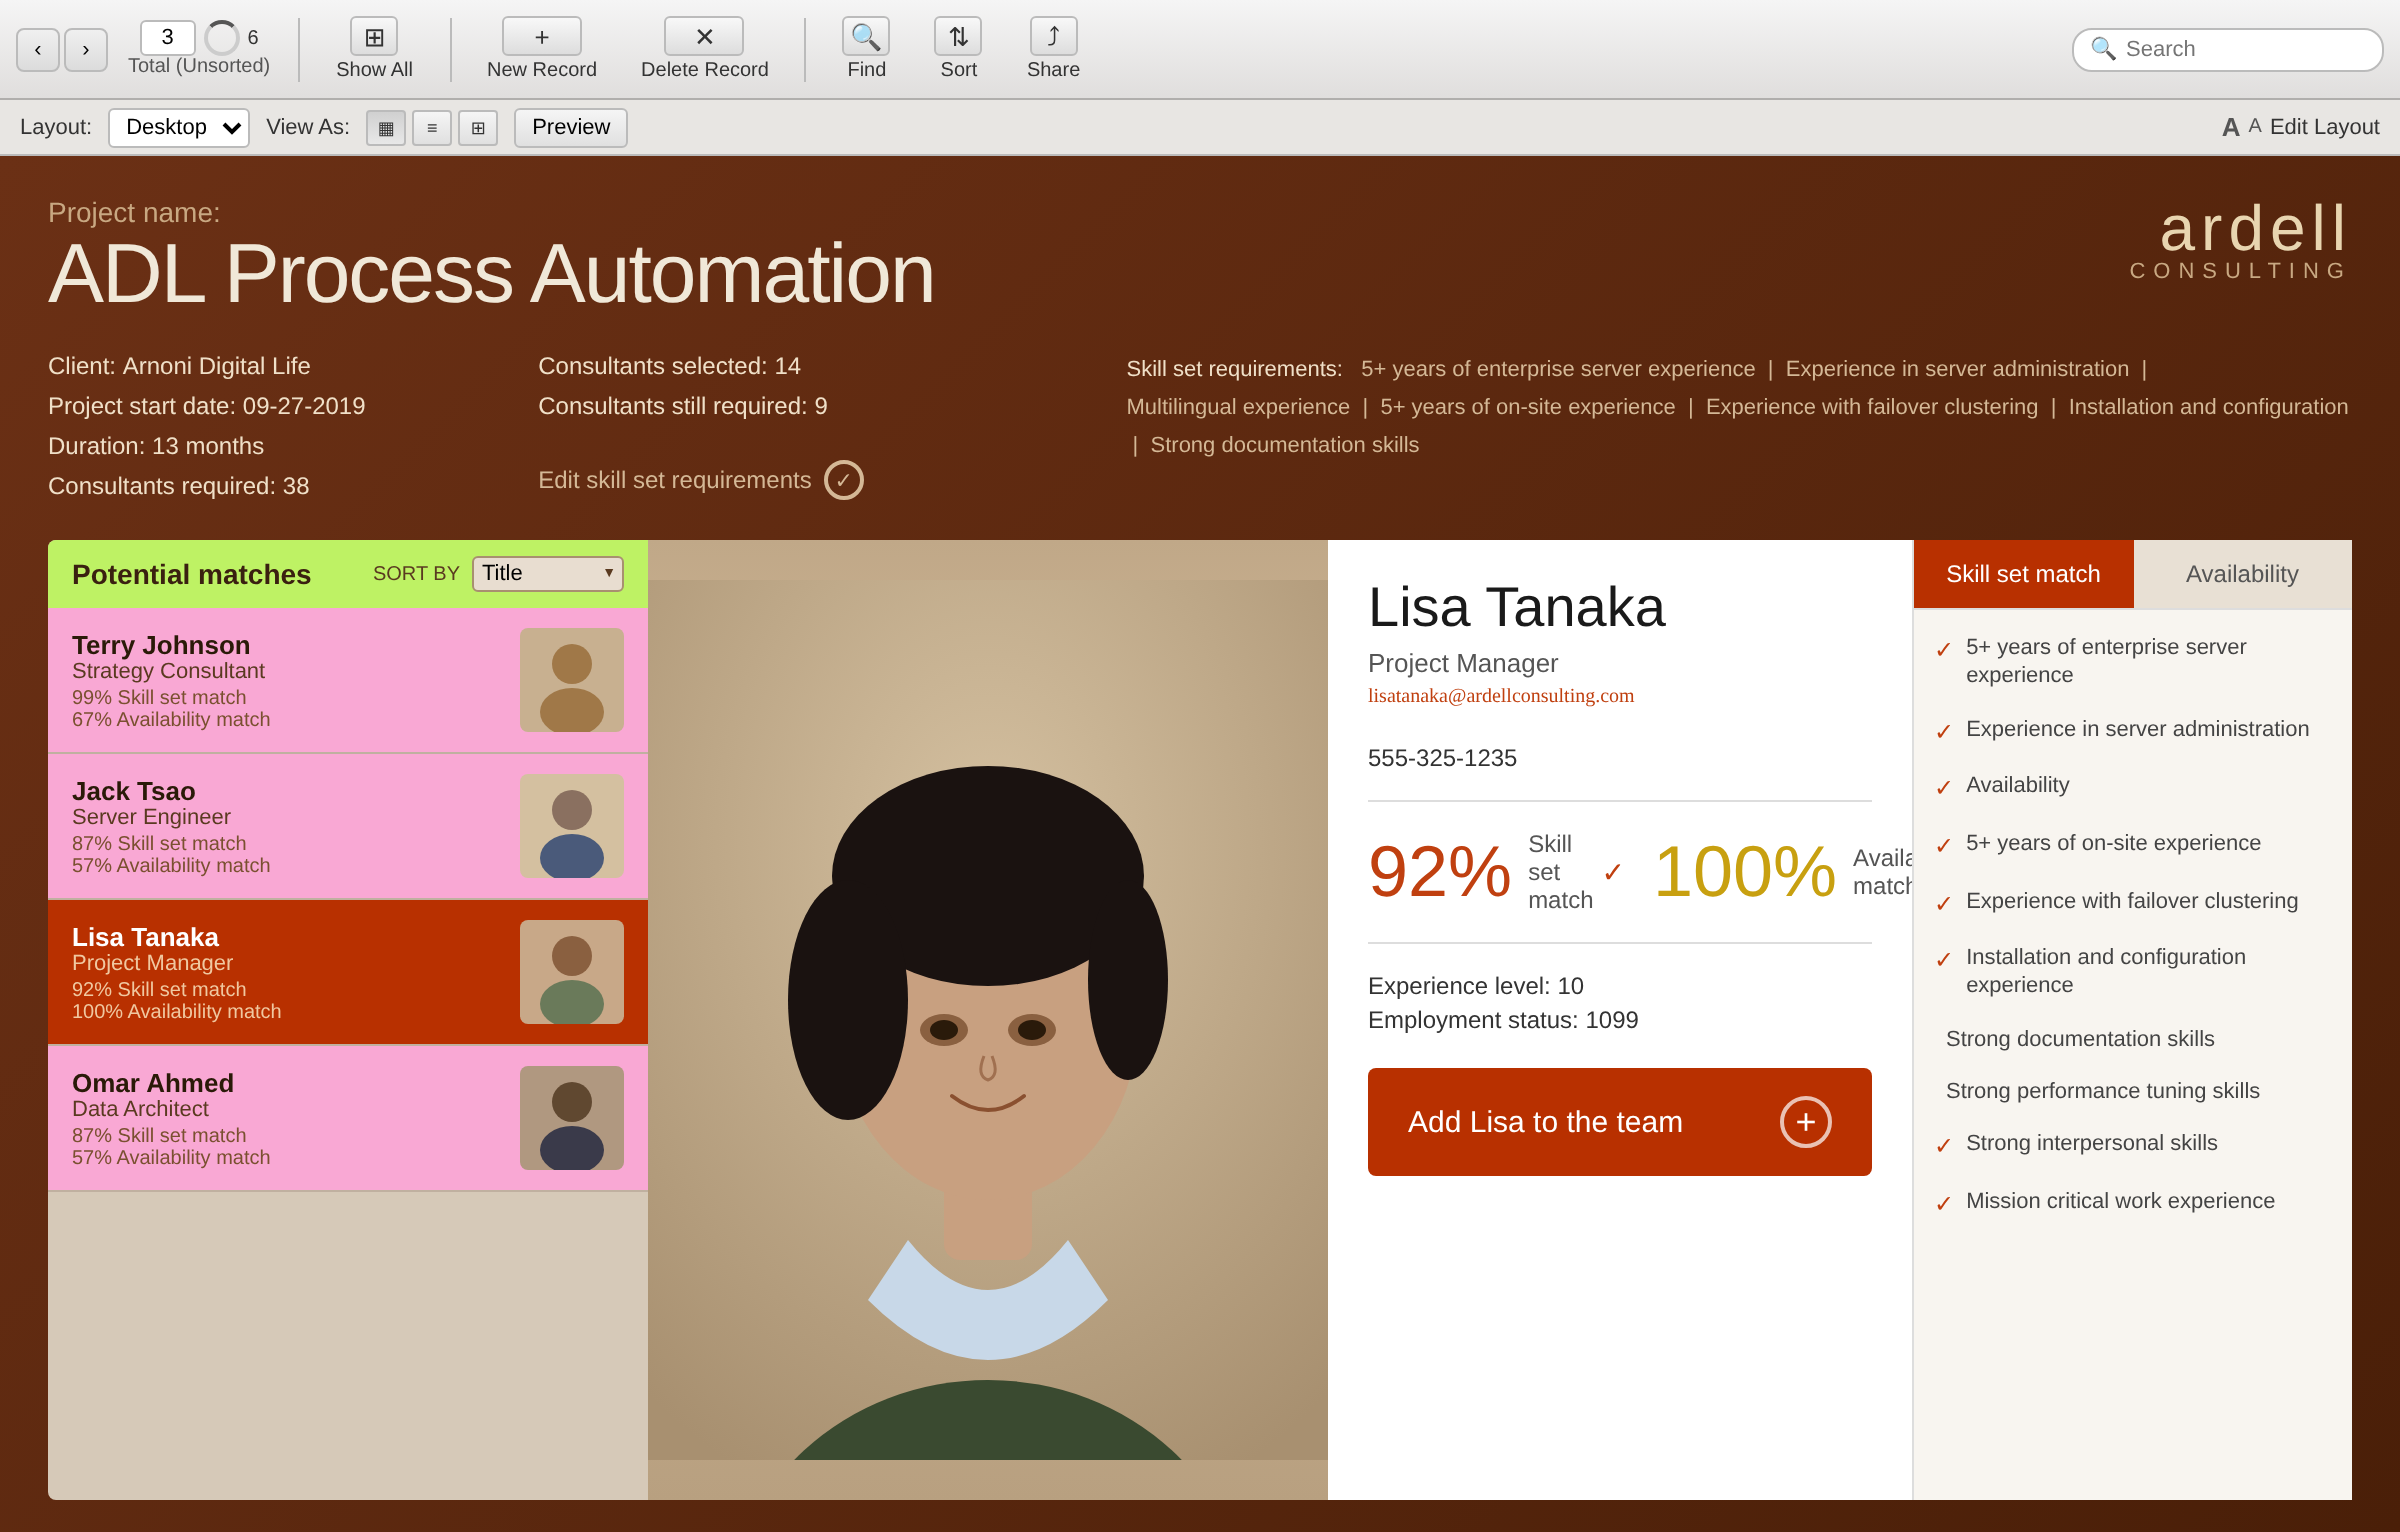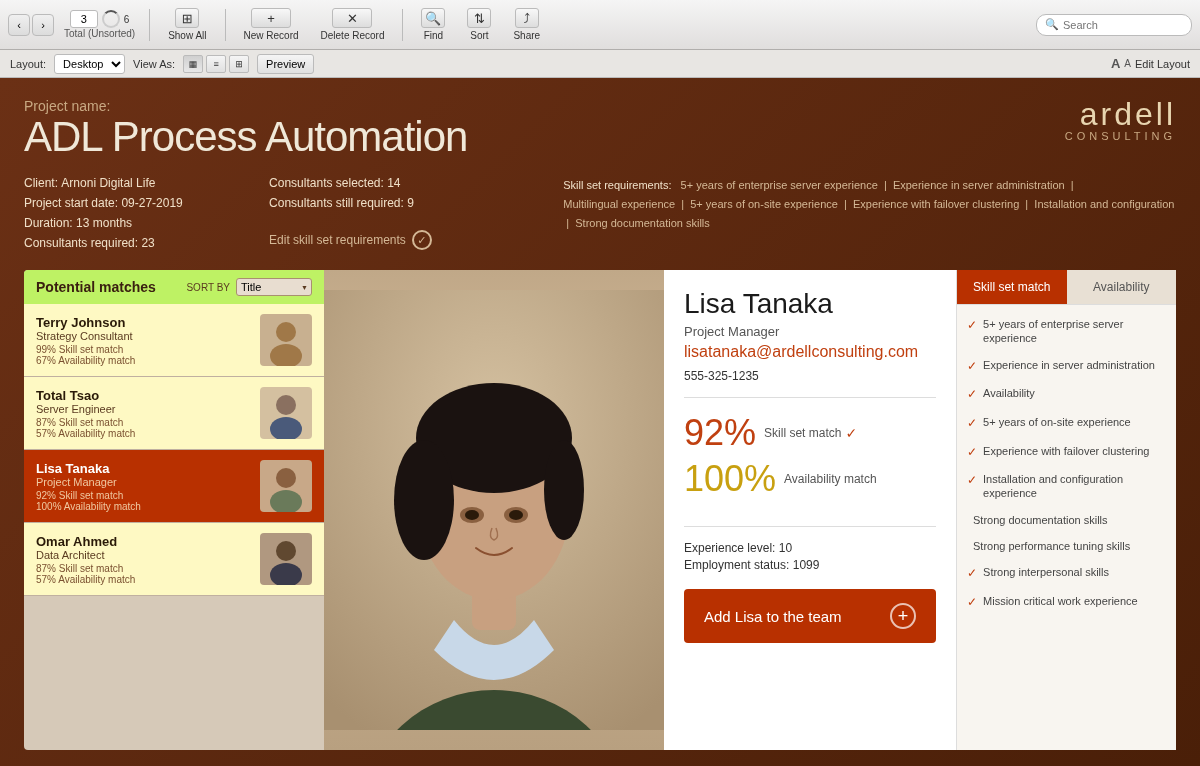--- a/index.html
+++ b/index.html
@@ -173,21 +173,21 @@
     .matches-list {
       overflow-y: auto; flex: 1;
     }
     .matches-list::-webkit-scrollbar { width: 8px; }
     .matches-list::-webkit-scrollbar-track { background: #d0c0a8; }
     .matches-list::-webkit-scrollbar-thumb { background: #a89070; border-radius: 4px; }
 
     .match-item {
       display: flex; align-items: center; padding: 10px 12px;
       border-bottom: 1px solid #c0b0a0; cursor: pointer;
-      background: #fef9c3;
+      background: #f9a8d4;
     }
     .match-item.active { background: #b83000; }
     .match-info { flex: 1; min-width: 0; }
     .match-name { font-size: 13px; font-weight: 600; color: #2a1a08; }
     .match-item.active .match-name { color: white; }
     .match-role { font-size: 11px; color: #5a3a20; }
     .match-item.active .match-role { color: #f0c8a0; }
     .match-stats { font-size: 10px; color: #7a5030; margin-top: 2px; }
     .match-item.active .match-stats { color: #f0c8a0; }
     .match-photo {
@@ -206,24 +206,24 @@
       display: flex; align-items: center; justify-content: center;
     }
 
     
     .profile-detail {
       flex: 1; background: white; padding: 18px 20px; overflow-y: auto;
       display: flex; flex-direction: column; gap: 0;
     }
     .profile-name { font-size: 28px; font-weight: 300; color: #1a1a1a; margin-bottom: 4px; }
     .profile-role { font-size: 13px; color: #555; margin-bottom: 4px; }
-    .profile-email { color: #c04010; font-size: 16px; margin-bottom: 8px; }
+    .profile-email { color: #c04010; font-size: 10px; margin-bottom: 18px; font-family: Liberation Serif, serif; }
     .profile-phone { font-size: 12px; color: #333; margin-bottom: 14px; }
     .profile-divider { border: none; border-top: 1px solid #ddd; margin-bottom: 14px; }
-    .match-pct-area { display: flex; flex-direction: column; gap: 4px; margin-bottom: 26px; }
+    .match-pct-area { display: flex; flex-direction: row; gap: 14px; margin-bottom: 14px; }
     .pct-row { display: flex; align-items: center; gap: 8px; }
     .pct-val-skill { font-size: 36px; font-weight: 300; color: #c04010; }
     .pct-val-avail { font-size: 36px; font-weight: 300; color: #c8a010; }
     .pct-label { font-size: 12px; color: #555; display: flex; align-items: center; gap: 4px; }
     .pct-check { color: #c04010; font-size: 14px; }
     .exp-row { font-size: 12px; color: #333; margin-bottom: 3px; }
     .exp-row span { font-weight: 500; }
     .add-btn {
       margin-top: 14px;
       background: #b83000;
@@ -356,21 +356,21 @@
       <div class="meta-item">
         <span>Client:</span> <span>Arnoni Digital Life</span>
       </div>
       <div class="meta-item">
         <span>Project start date:</span> <span>09-27-2019</span>
       </div>
       <div class="meta-item">
         <span>Duration:</span> <span>13 months</span>
       </div>
       <div class="meta-item">
-        <span>Consultants required:</span> <span>23</span>
+        <span>Consultants required:</span> <span>38</span>
       </div>
     </div>
     <div class="meta-col meta-col-mid">
       <div class="meta-item">
         <span>Consultants selected:</span> <span>14</span>
       </div>
       <div class="meta-item">
         <span>Consultants still required:</span> <span>9</span>
       </div>
       <div style="margin-top: 20px;">
@@ -421,21 +421,21 @@
             <svg viewBox="0 0 52 52" xmlns="http://www.w3.org/2000/svg">
               <rect width="52" height="52" fill="#c8b090"></rect>
               <circle cx="26" cy="18" r="10" fill="#a07848"></circle>
               <ellipse cx="26" cy="42" rx="16" ry="12" fill="#a07848"></ellipse>
             </svg>
           </div>
         </div>
 
         <div class="match-item">
           <div class="match-info">
-            <div class="match-name">Total Tsao</div>
+            <div class="match-name">Jack Tsao</div>
             <div class="match-role">Server Engineer</div>
             <div class="match-stats">
               <div>87% Skill set match</div>
               <div>57% Availability match</div>
             </div>
           </div>
           <div class="match-photo">
             <svg viewBox="0 0 52 52" xmlns="http://www.w3.org/2000/svg">
               <rect width="52" height="52" fill="#d4c0a0"></rect>
               <circle cx="26" cy="18" r="10" fill="#8a7060"></circle>

